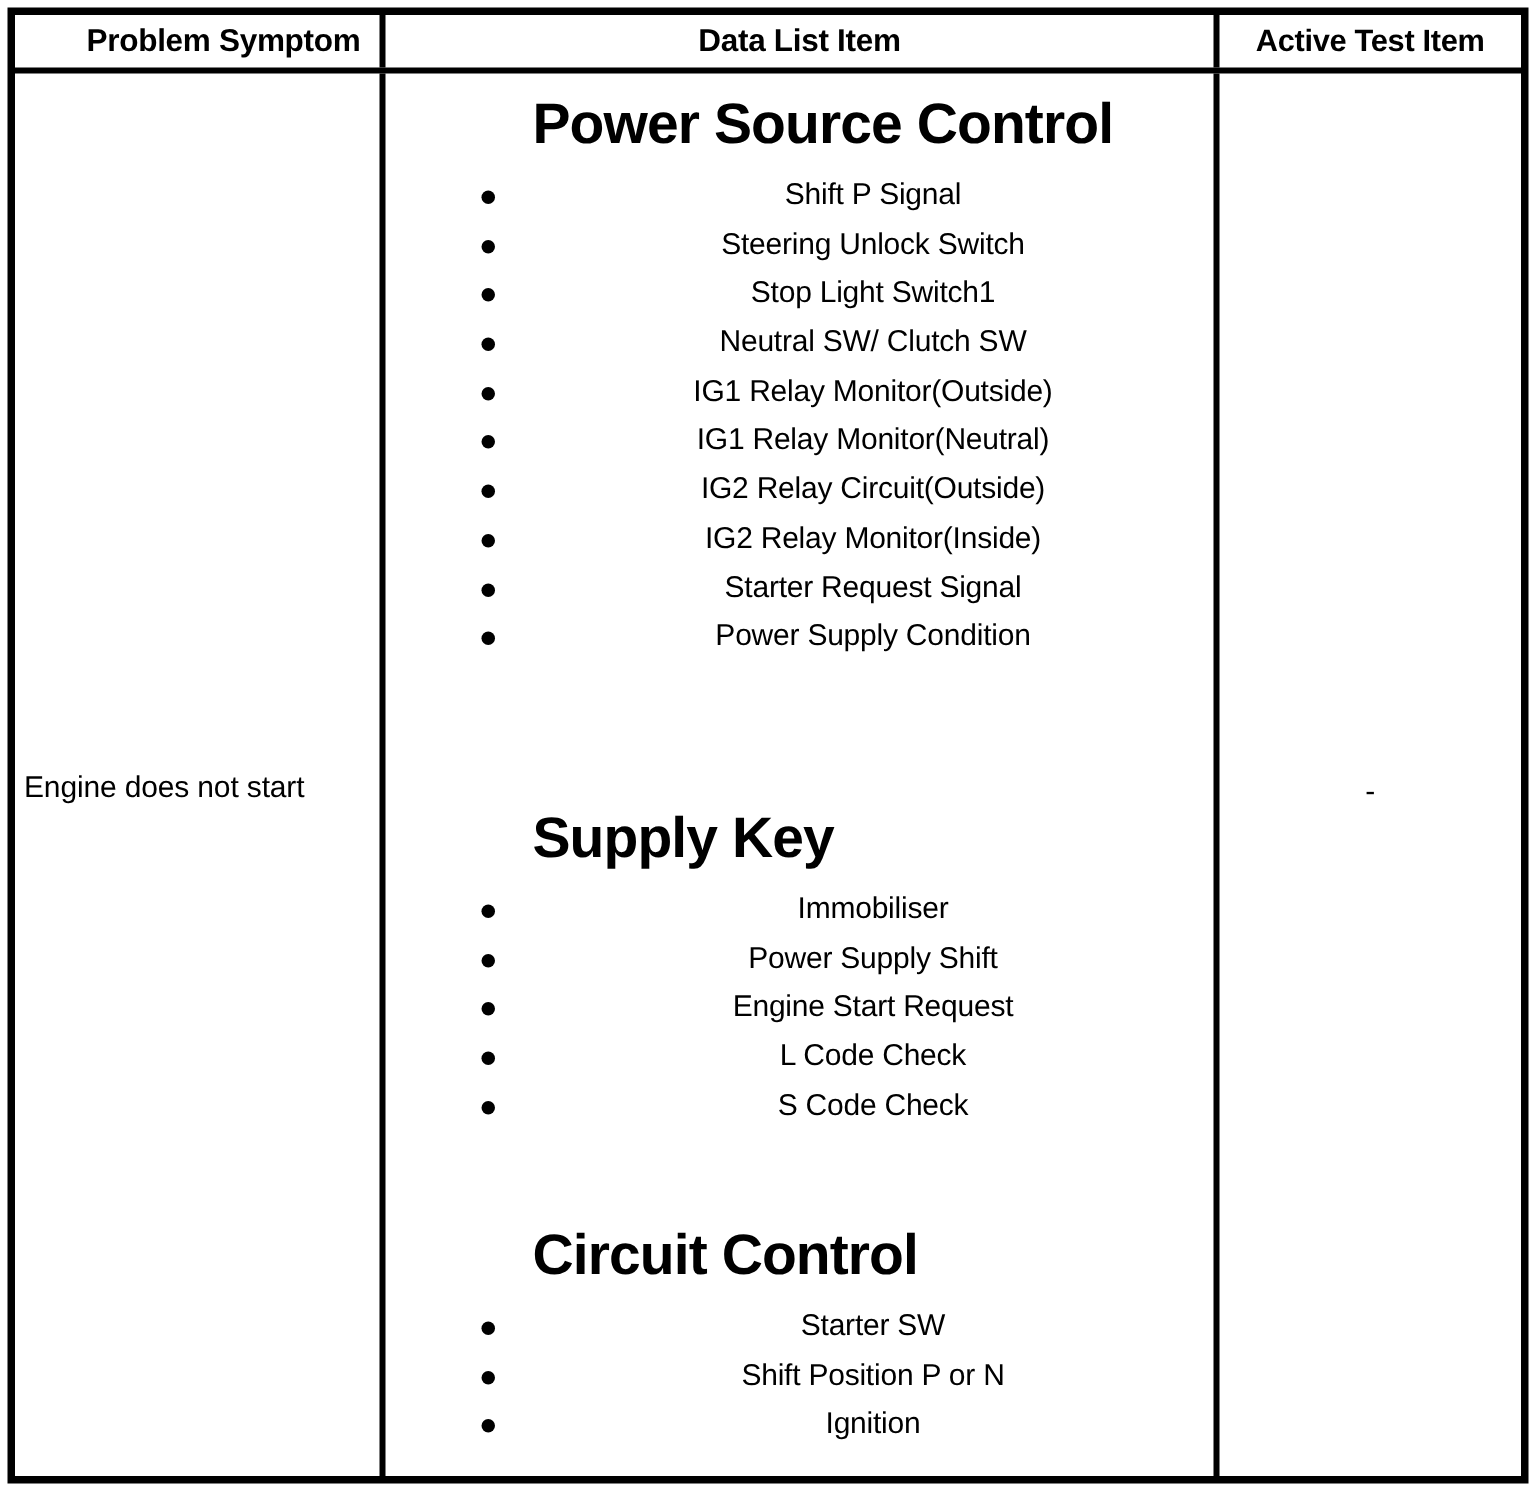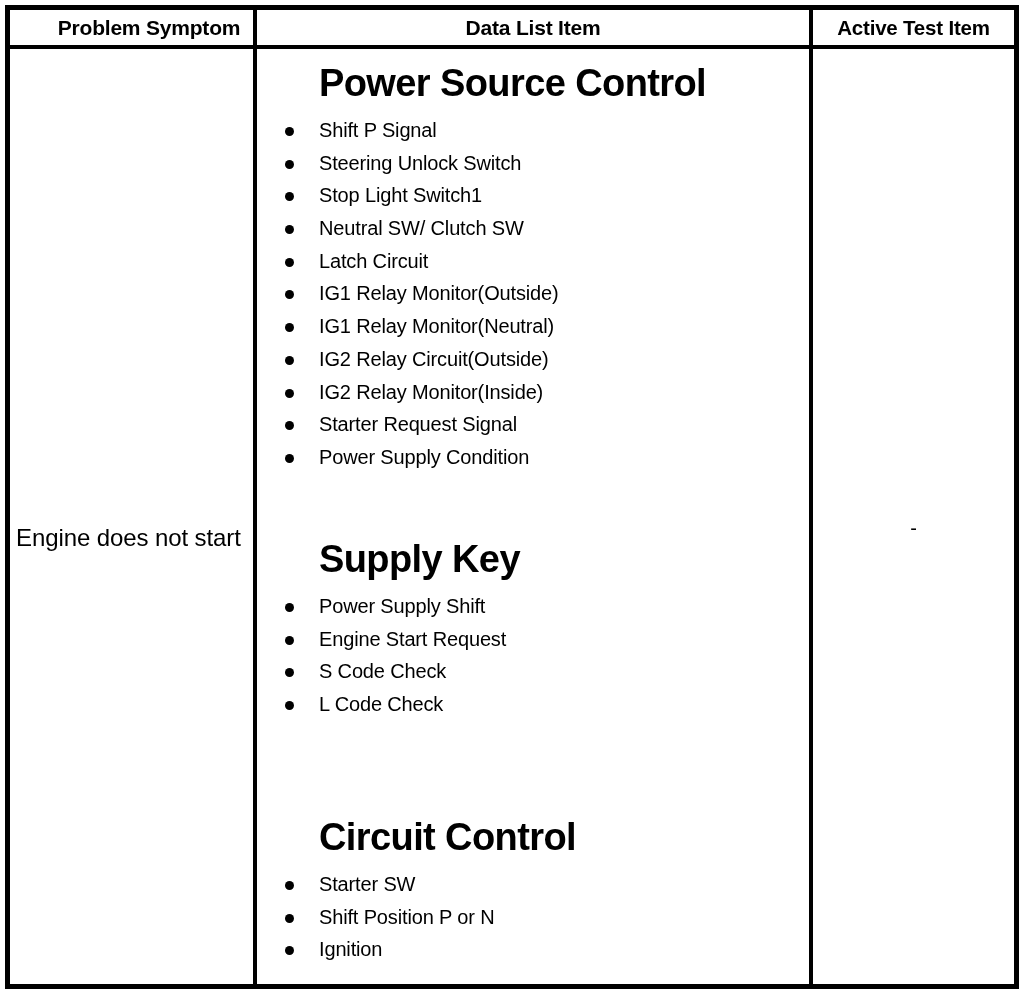--- a/index.html
+++ b/index.html
@@ -85,41 +85,42 @@
   .cell-symptom {
     position: absolute;
     left: 0;
     top: 0;
     width: 243px;
     height: 935px;
   }
   .symptom-text {
     position: absolute;
     left: 6px;
-    top: 475px;
+    top: 465px;
     width: 237px;
-    font-size: 24px;
+    font-size: 20px;
     letter-spacing: -0.1px;
     white-space: nowrap;
   }
 
   
   .cell-data {
     position: absolute;
     left: 247px;
     top: 0;
     width: 552px;
     height: 935px;
     overflow: hidden;
   }
 
   .section {
     position: absolute;
     left: 0;
     width: 552px;
+    padding-left: 36px;
   }
   .section-1 { top: 11px; }
   .section-2 { top: 487px; }
   .section-3 { top: 765px; }
 
   .section-title {
     font-weight: bold;
     font-size: 38px;
     line-height: 46px;
     letter-spacing: -0.6px;
@@ -138,20 +139,21 @@
   }
 
   ul.items li {
     position: relative;
     height: 32.7px;
     line-height: 32.7px;
     font-size: 20px;
     letter-spacing: -0.15px;
     padding-left: 62px;
     white-space: nowrap;
+    text-align: center;
   }
 
   ul.items li .bullet {
     position: absolute;
     left: 28px;
     top: 13px;
     width: 9px;
     height: 9px;
     background: #000000;
     border-radius: 50%;
@@ -211,24 +213,20 @@
           <li>
             <span class="bullet"></span>
             <span>Stop Light Switch1</span>
           </li>
           <li>
             <span class="bullet"></span>
             <span>Neutral SW/ Clutch SW</span>
           </li>
           <li>
             <span class="bullet"></span>
-            <span>Latch Circuit</span>
-          </li>
-          <li>
-            <span class="bullet"></span>
             <span>IG1 Relay Monitor(Outside)</span>
           </li>
           <li>
             <span class="bullet"></span>
             <span>IG1 Relay Monitor(Neutral)</span>
           </li>
           <li>
             <span class="bullet"></span>
             <span>IG2 Relay Circuit(Outside)</span>
           </li>
@@ -245,33 +243,37 @@
             <span>Power Supply Condition</span>
           </li>
         </ul>
       </div>
 
       <div class="section section-2">
         <div class="section-title">Supply Key</div>
         <ul class="items">
           <li>
             <span class="bullet"></span>
+            <span>Immobiliser</span>
+          </li>
+          <li>
+            <span class="bullet"></span>
             <span>Power Supply Shift</span>
           </li>
           <li>
             <span class="bullet"></span>
             <span>Engine Start Request</span>
           </li>
           <li>
             <span class="bullet"></span>
+            <span>L Code Check</span>
+          </li>
+          <li>
+            <span class="bullet"></span>
             <span>S Code Check</span>
-          </li>
-          <li>
-            <span class="bullet"></span>
-            <span>L Code Check</span>
           </li>
         </ul>
       </div>
 
       <div class="section section-3">
         <div class="section-title">Circuit Control</div>
         <ul class="items">
           <li>
             <span class="bullet"></span>
             <span>Starter SW</span>

